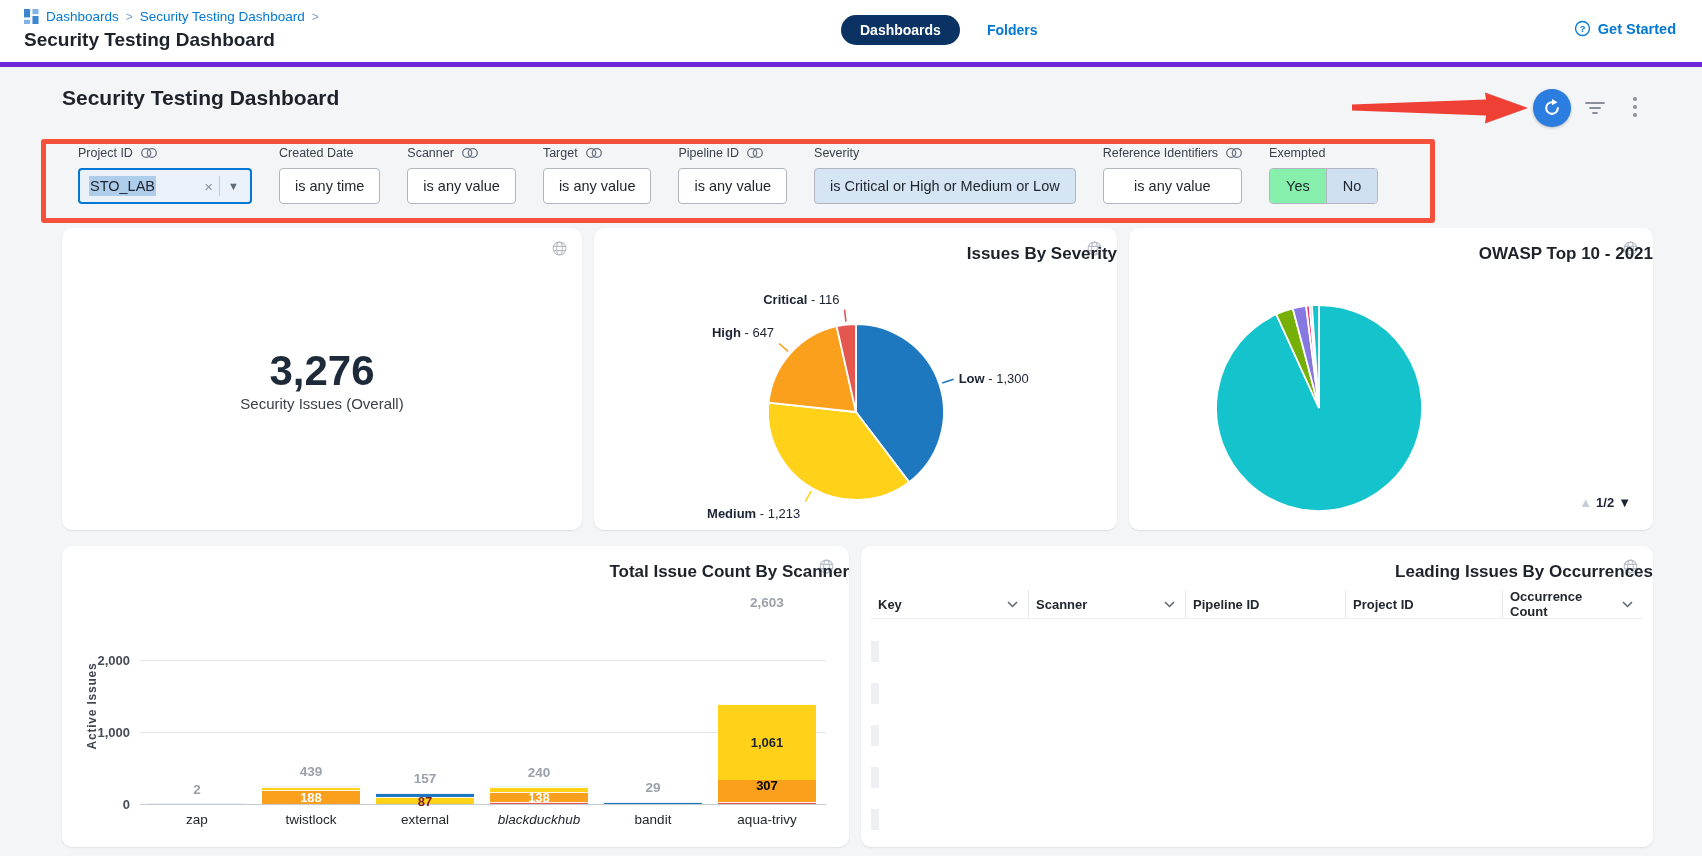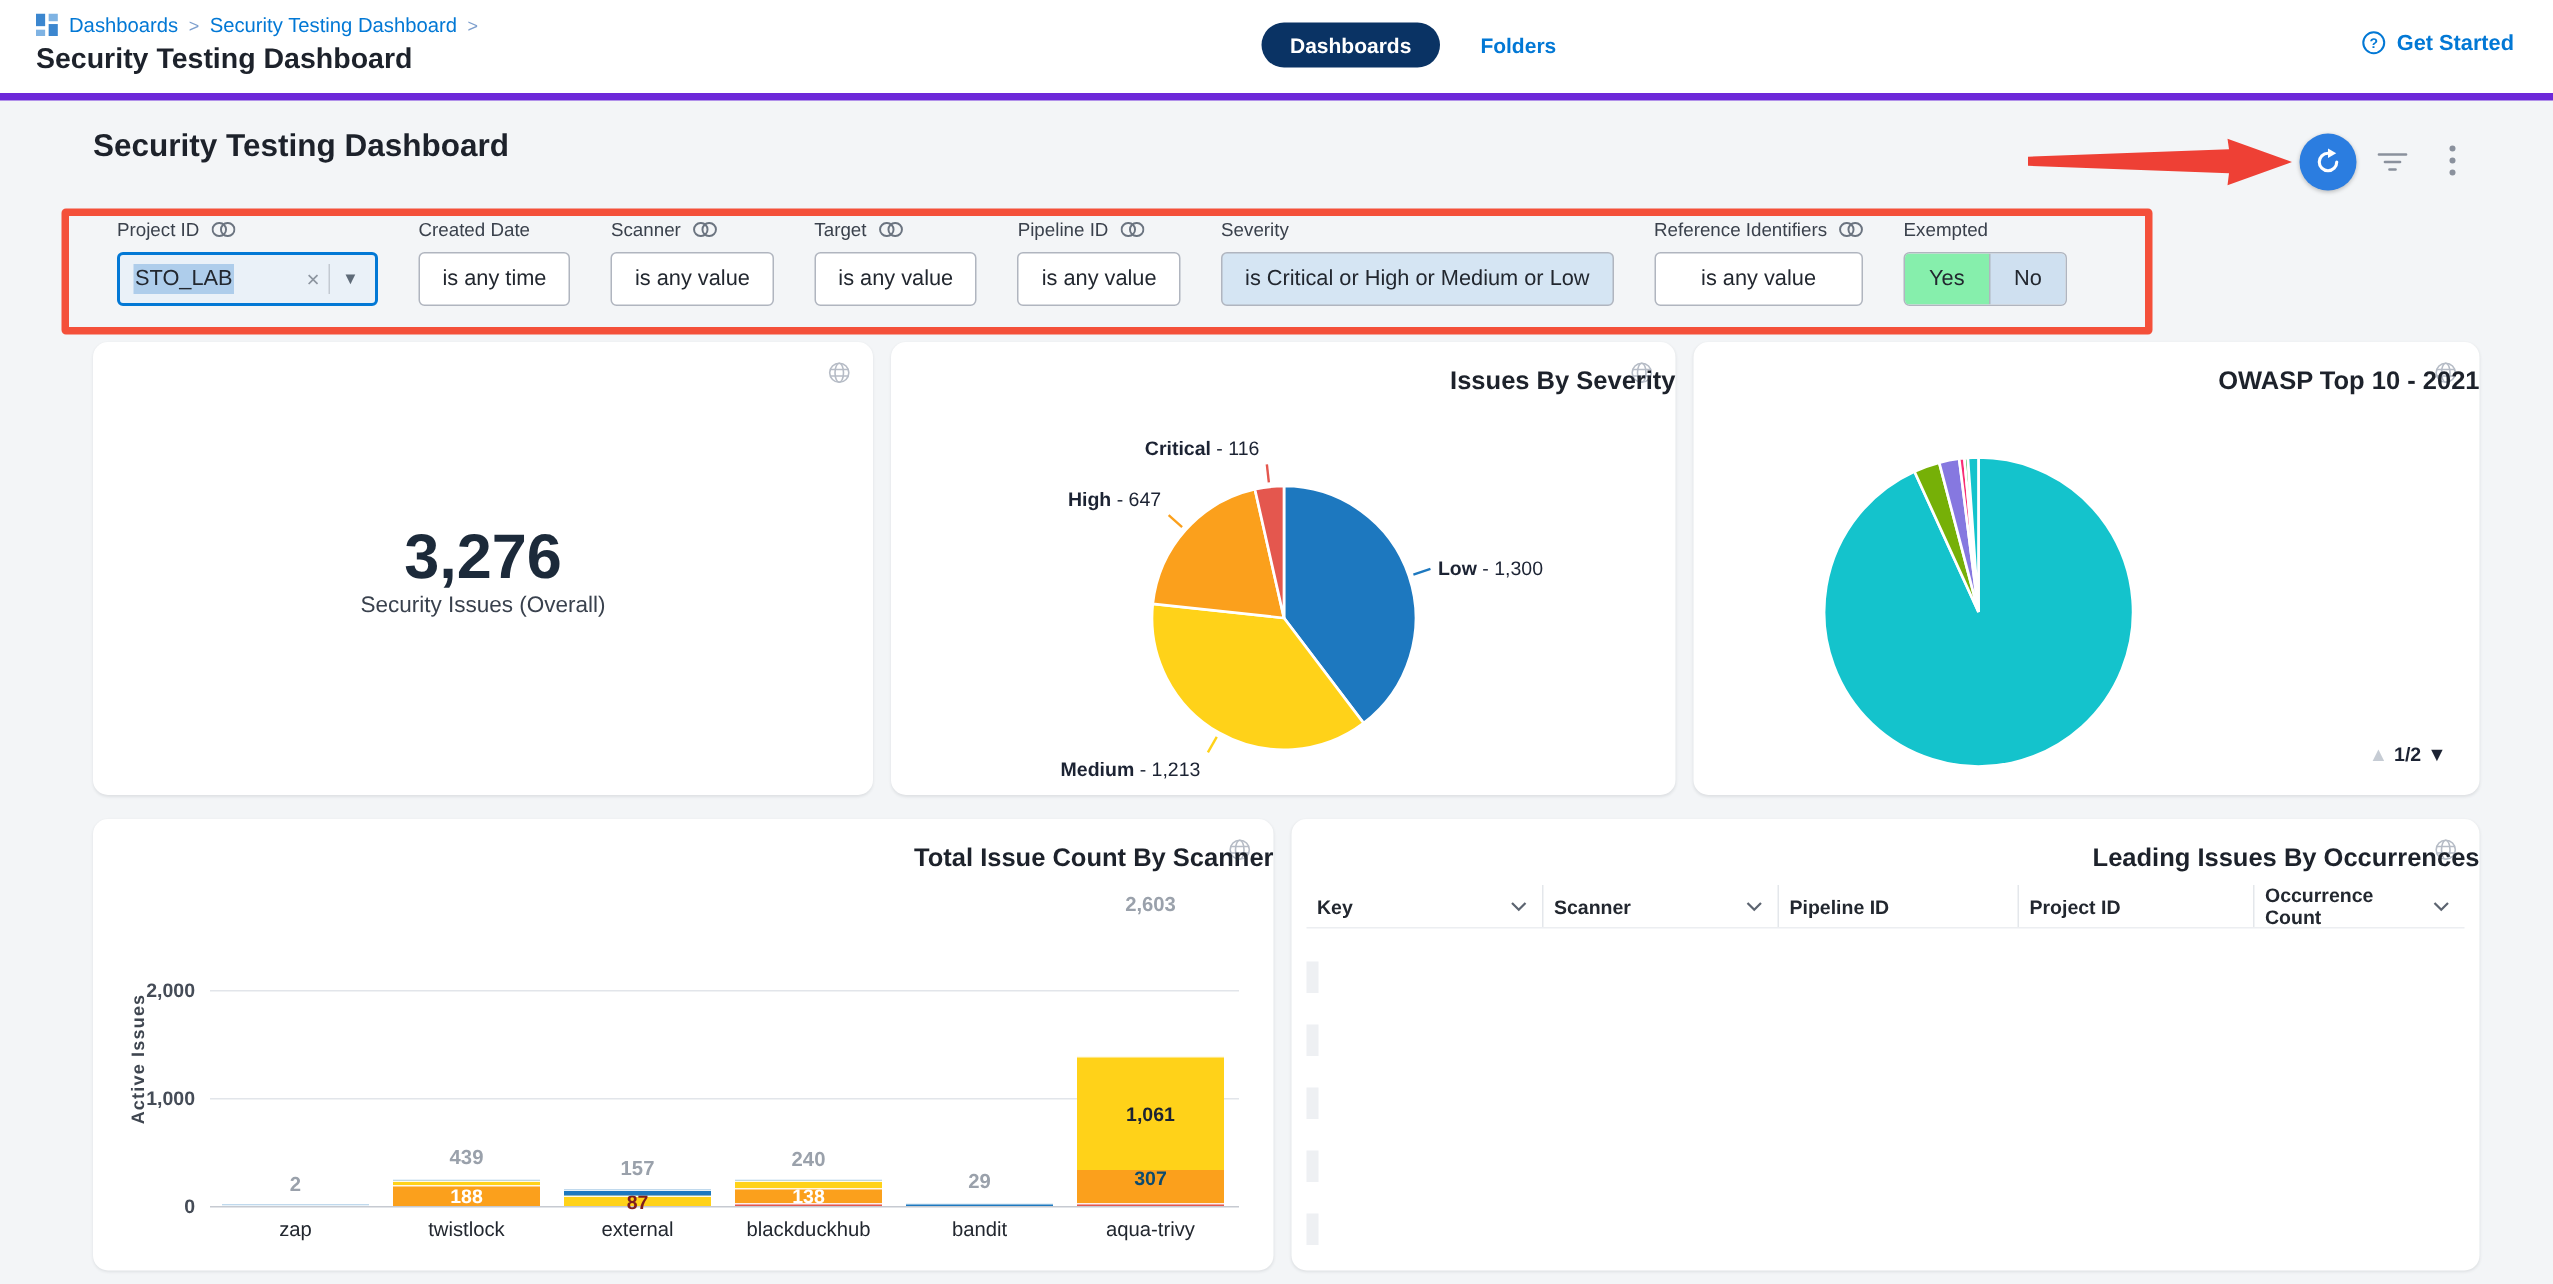--- a/index.html
+++ b/index.html
@@ -338,26 +338,26 @@
           <div class="bar-seg" style="left: 236px; width: 98px; bottom: 0px; height: 1px; background: rgb(251, 160, 28); color: rgb(255, 255, 255);"></div>
           <div class="bar-seg" style="left: 236px; width: 98px; bottom: 0.359649px; height: 6.25789px; background: rgb(255, 210, 25); color: #7f1d1d;">87</div>
           <div class="bar-seg" style="left: 236px; width: 98px; bottom: 6.61754px; height: 4.67544px; background: rgb(29, 120, 191); color: rgb(255, 255, 255);"></div>
           <div class="total" style="left: 236px; width: 98px; bottom: 18.293px;">157</div>
           <div class="catlab" style="left: 225px; width: 120px;">external</div>
           <div class="bar-seg" style="left: 350px; width: 98px; bottom: 0px; height: 1.79825px; background: rgb(228, 87, 78); color: rgb(255, 255, 255);"></div>
           <div class="bar-seg" style="left: 350px; width: 98px; bottom: 1.79825px; height: 9.92632px; background: rgb(251, 160, 28); color: rgb(255, 255, 255);">138</div>
           <div class="bar-seg" style="left: 350px; width: 98px; bottom: 11.7246px; height: 4.8193px; background: rgb(255, 210, 25); color: rgb(28, 35, 51);"></div>
           <div class="bar-seg" style="left: 350px; width: 98px; bottom: 16.5439px; height: 1px; background: rgb(29, 120, 191); color: rgb(255, 255, 255);"></div>
           <div class="total" style="left: 350px; width: 98px; bottom: 24.2632px;">240</div>
-          <div class="catlab" style="left: 339px; width: 120px;">blackduckhub</div>
+          <div class="catlab" style="left: 339px; width: 120px; font-style: italic;">blackduckhub</div>
           <div class="bar-seg" style="left: 464px; width: 98px; bottom: 0px; height: 2.08596px; background: rgb(29, 120, 191); color: rgb(255, 255, 255);"></div>
           <div class="total" style="left: 464px; width: 98px; bottom: 9.08596px;">29</div>
           <div class="catlab" style="left: 453px; width: 120px;">bandit</div>
           <div class="bar-seg" style="left: 578px; width: 98px; bottom: 0px; height: 1.94211px; background: rgb(228, 87, 78); color: rgb(255, 255, 255);"></div>
-          <div class="bar-seg" style="left: 578px; width: 98px; bottom: 1.94211px; height: 34px; background: rgb(251, 160, 28); color: #0c4a6e;">307</div>
+          <div class="bar-seg" style="left: 578px; width: 98px; bottom: 1.94211px; height: 34px; background: rgb(251, 160, 28); color: #000000;">307</div>
           <div class="bar-seg" style="left: 578px; width: 98px; bottom: 24.0246px; height: 76.3175px; background: rgb(255, 210, 25); color: rgb(28, 35, 51);">1,061</div>
           <div class="total" style="left: 578px; width: 98px; bottom: 194.233px;">2,603</div>
           <div class="catlab" style="left: 567px; width: 120px;">aqua-trivy</div>
         </div>
     </section>
 
     <section class="card c5">
       <span class="globe"><svg width="17" height="17" viewBox="0 0 24 24" fill="none" stroke="#b6bcc6" stroke-width="1.5">
             <circle cx="12" cy="12" r="9"></circle>
             <ellipse cx="12" cy="12" rx="4" ry="9"></ellipse>

